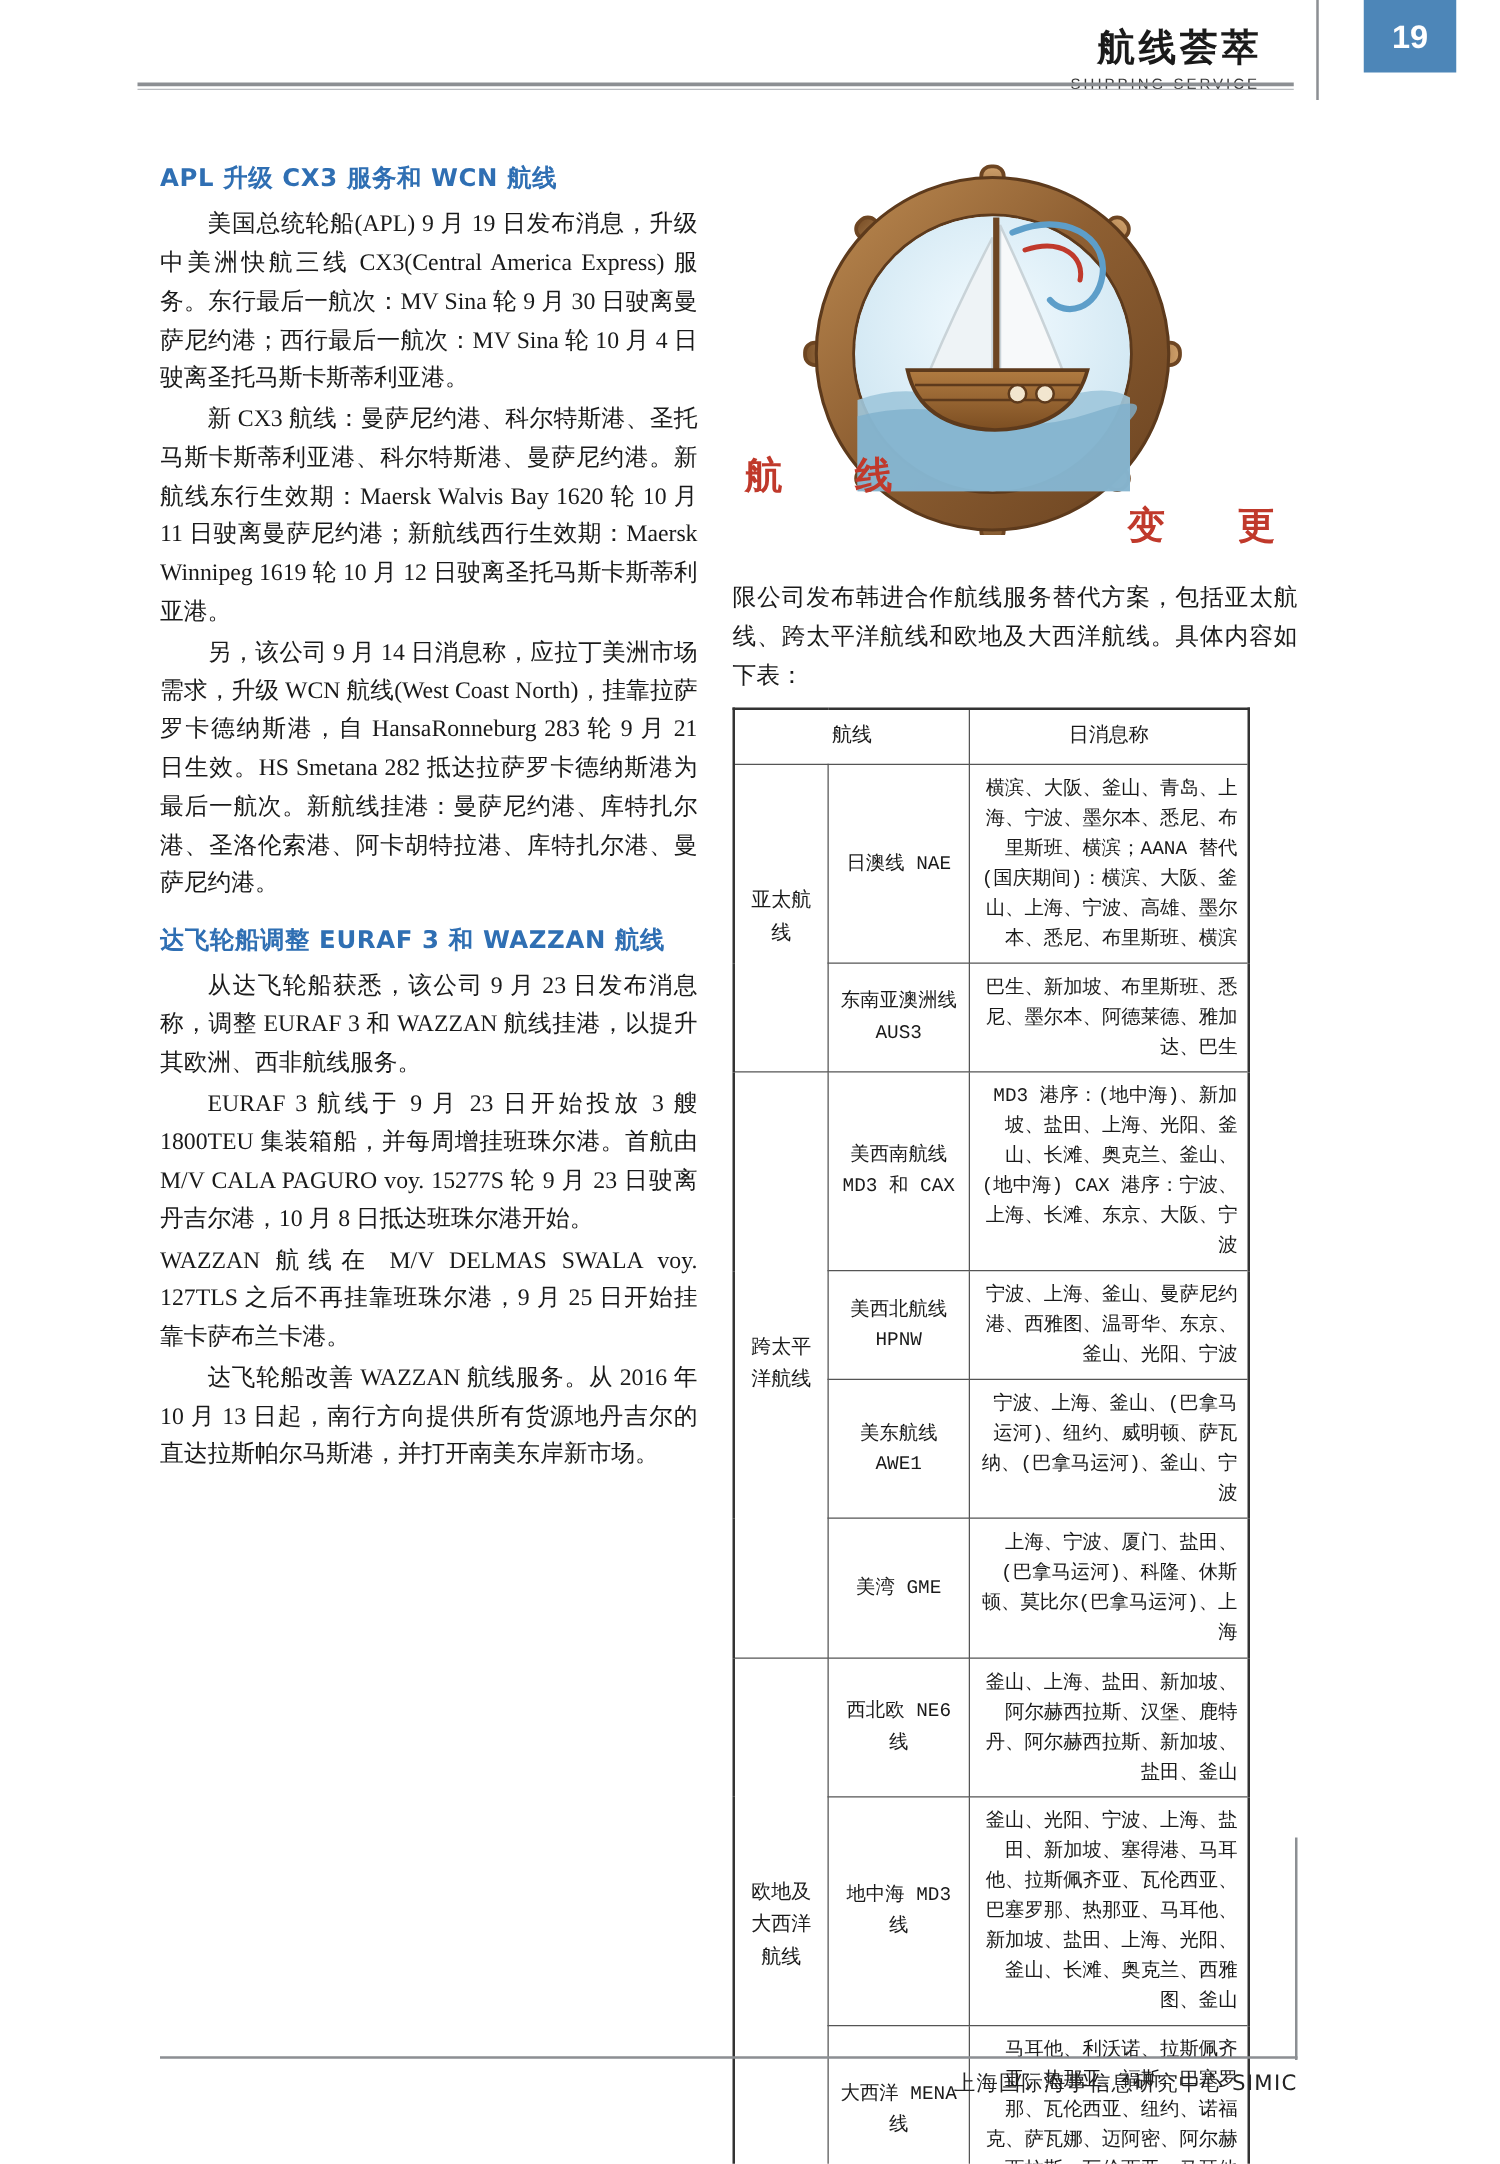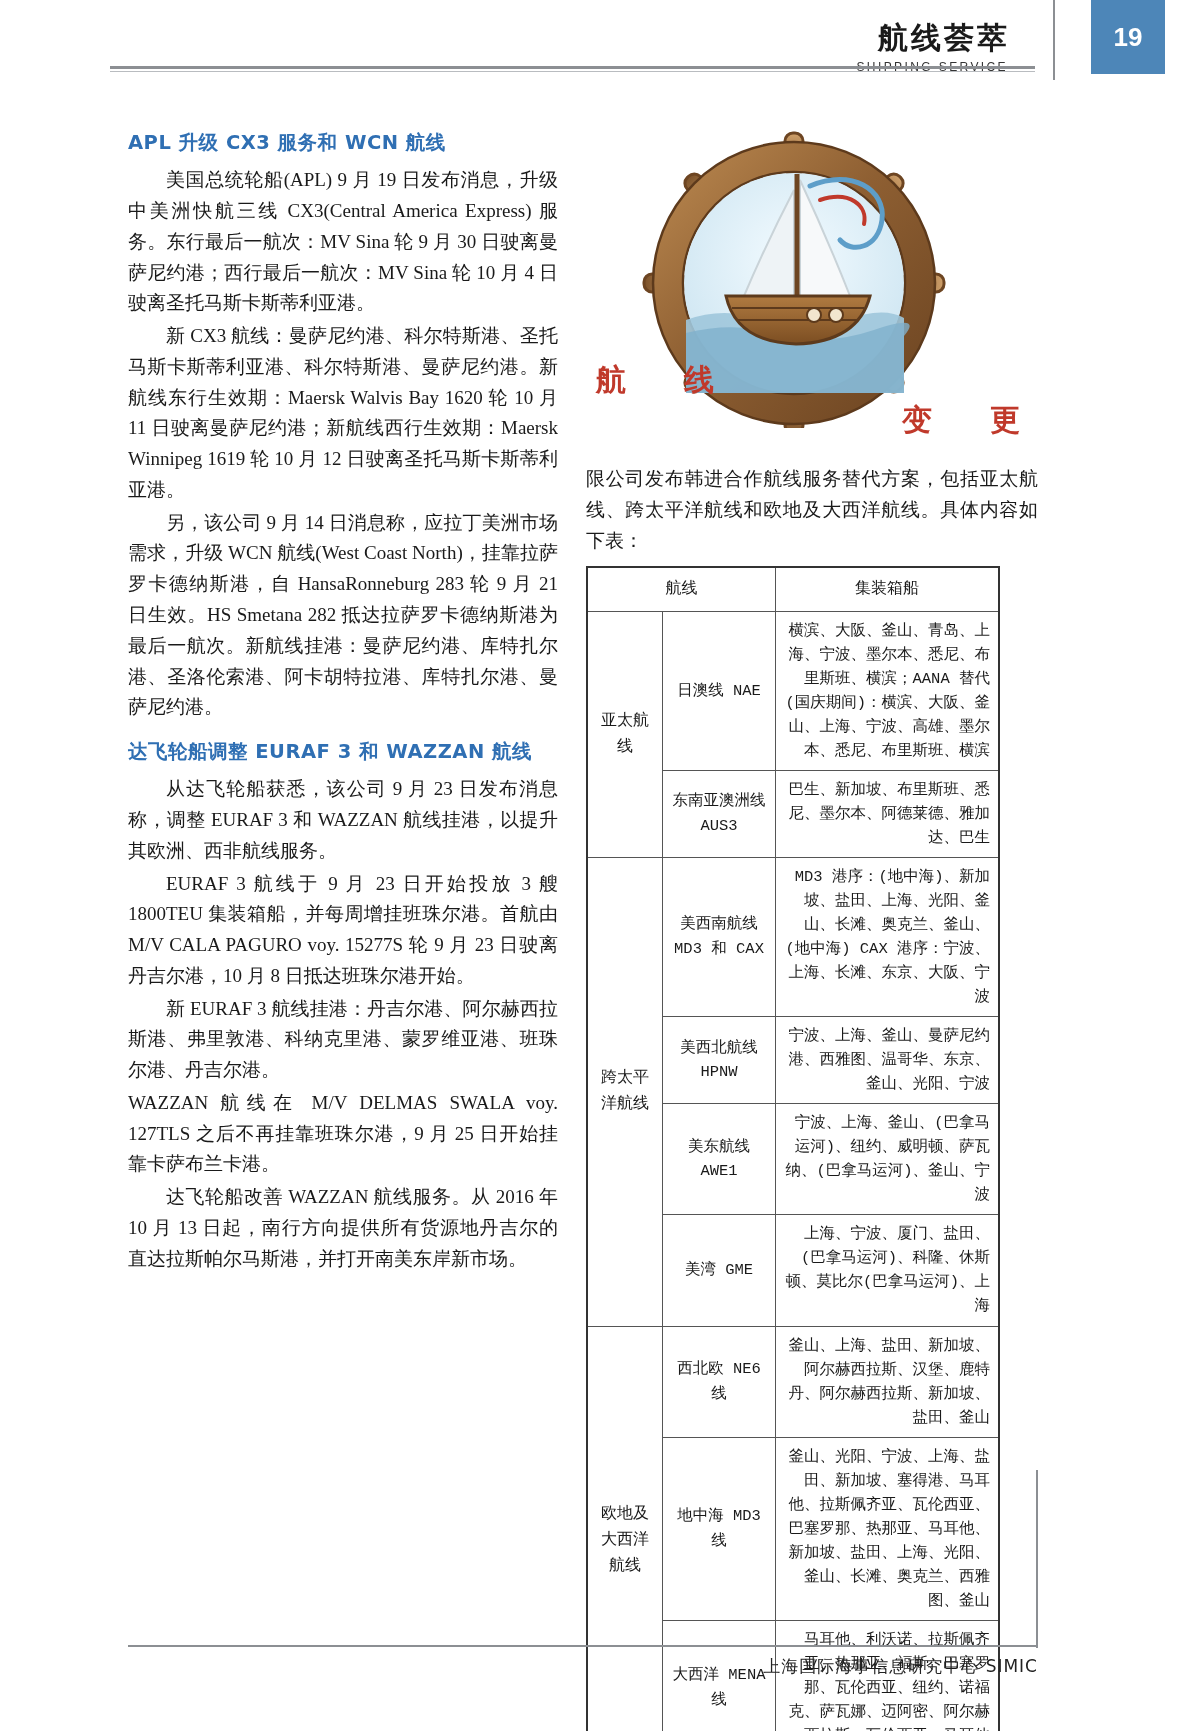--- a/index.html
+++ b/index.html
@@ -18,21 +18,21 @@
     position:absolute;right:190px;top:18px;
     font-family:"DejaVu Sans", sans-serif;
     font-size:30px;font-weight:bold;color:#1a1a1a;letter-spacing:3px;
   }
   .hdr-sub{
     position:absolute;right:192px;top:60px;
     font-family:"Liberation Sans", sans-serif;
     font-size:12px;letter-spacing:2.4px;color:#333;
   }
   .hdr-pagebox{
-    position:absolute;right:35px;top:0;width:74px;height:74px;
+    position:absolute;right:35px;top:0;width:74px;height:58px;
     background:#4d86b8;color:#fff;
     font-family:"Liberation Sans", sans-serif;
     font-size:26px;font-weight:bold;
     display:flex;align-items:center;justify-content:center;
   }
   .hdr-rule1{position:absolute;left:110px;top:66px;width:925px;height:3px;background:#8c8f93;}
   .hdr-rule2{position:absolute;left:110px;top:71px;width:925px;height:1px;background:#b9bcc0;}
   .hdr-vline{position:absolute;right:145px;top:0;width:2px;height:80px;background:#8c8f93;}
 
   
@@ -114,21 +114,20 @@
 
 <div class="col-left">
   <h2 class="sec">APL 升级 CX3 服务和 WCN 航线</h2>
   <p class="body">美国总统轮船(APL) 9 月 19 日发布消息，升级中美洲快航三线 CX3(Central America Express) 服务。东行最后一航次：MV Sina 轮 9 月 30 日驶离曼萨尼约港；西行最后一航次：MV Sina 轮 10 月 4 日驶离圣托马斯卡斯蒂利亚港。</p>
   <p class="body">新 CX3 航线：曼萨尼约港、科尔特斯港、圣托马斯卡斯蒂利亚港、科尔特斯港、曼萨尼约港。新航线东行生效期：Maersk Walvis Bay 1620 轮 10 月 11 日驶离曼萨尼约港；新航线西行生效期：Maersk Winnipeg 1619 轮 10 月 12 日驶离圣托马斯卡斯蒂利亚港。</p>
   <p class="body">另，该公司 9 月 14 日消息称，应拉丁美洲市场需求，升级 WCN 航线(West Coast North)，挂靠拉萨罗卡德纳斯港，自 HansaRonneburg 283 轮 9 月 21 日生效。HS Smetana 282 抵达拉萨罗卡德纳斯港为最后一航次。新航线挂港：曼萨尼约港、库特扎尔港、圣洛伦索港、阿卡胡特拉港、库特扎尔港、曼萨尼约港。</p>
 
   <h2 class="sec tight">达飞轮船调整 EURAF 3 和 WAZZAN 航线</h2>
   <p class="body">从达飞轮船获悉，该公司 9 月 23 日发布消息称，调整 EURAF 3 和 WAZZAN 航线挂港，以提升其欧洲、西非航线服务。</p>
   <p class="body">EURAF 3 航线于 9 月 23 日开始投放 3 艘 1800TEU 集装箱船，并每周增挂班珠尔港。首航由 M/V CALA PAGURO voy. 15277S 轮 9 月 23 日驶离丹吉尔港，10 月 8 日抵达班珠尔港开始。</p>
-  <p class="body">新 EURAF 3 航线挂港：丹吉尔港、阿尔赫西拉斯港、弗里敦港、科纳克里港、蒙罗维亚港、班珠尔港、丹吉尔港。</p>
   <p class="body noind">WAZZAN 航线在 M/V DELMAS SWALA voy. 127TLS 之后不再挂靠班珠尔港，9 月 25 日开始挂靠卡萨布兰卡港。</p>
   <p class="body">达飞轮船改善 WAZZAN 航线服务。从 2016 年 10 月 13 日起，南行方向提供所有货源地丹吉尔的直达拉斯帕尔马斯港，并打开南美东岸新市场。</p>
 
 </div>
 
 <div class="col-right">
 
   <div class="illus">
     <div class="wheel-wrap">
       <svg width="360" height="300" viewBox="0 0 360 300">
@@ -205,21 +204,21 @@
     <div class="cn-red cn-hangxian">航　线</div>
     <div class="cn-red cn-biangeng">变　更</div>
   </div>
 
   <p class="body noind">限公司发布韩进合作航线服务替代方案，包括亚太航线、跨太平洋航线和欧地及大西洋航线。具体内容如下表：</p>
 
   <table class="routes">
     <thead>
       <tr>
         <th colspan="2">航线</th>
-        <th>集装箱船</th>
+        <th>日消息称</th>
       </tr>
     </thead>
     <tbody>
       <tr>
         <td class="grp" rowspan="2">亚太航线</td>
         <td class="rname">日澳线 NAE</td>
         <td class="rpath">横滨、大阪、釜山、青岛、上海、宁波、墨尔本、悉尼、布里斯班、横滨；AANA 替代(国庆期间)：横滨、大阪、釜山、上海、宁波、高雄、墨尔本、悉尼、布里斯班、横滨</td>
       </tr>
       <tr>
         <td class="rname">东南亚澳洲线 AUS3</td>

